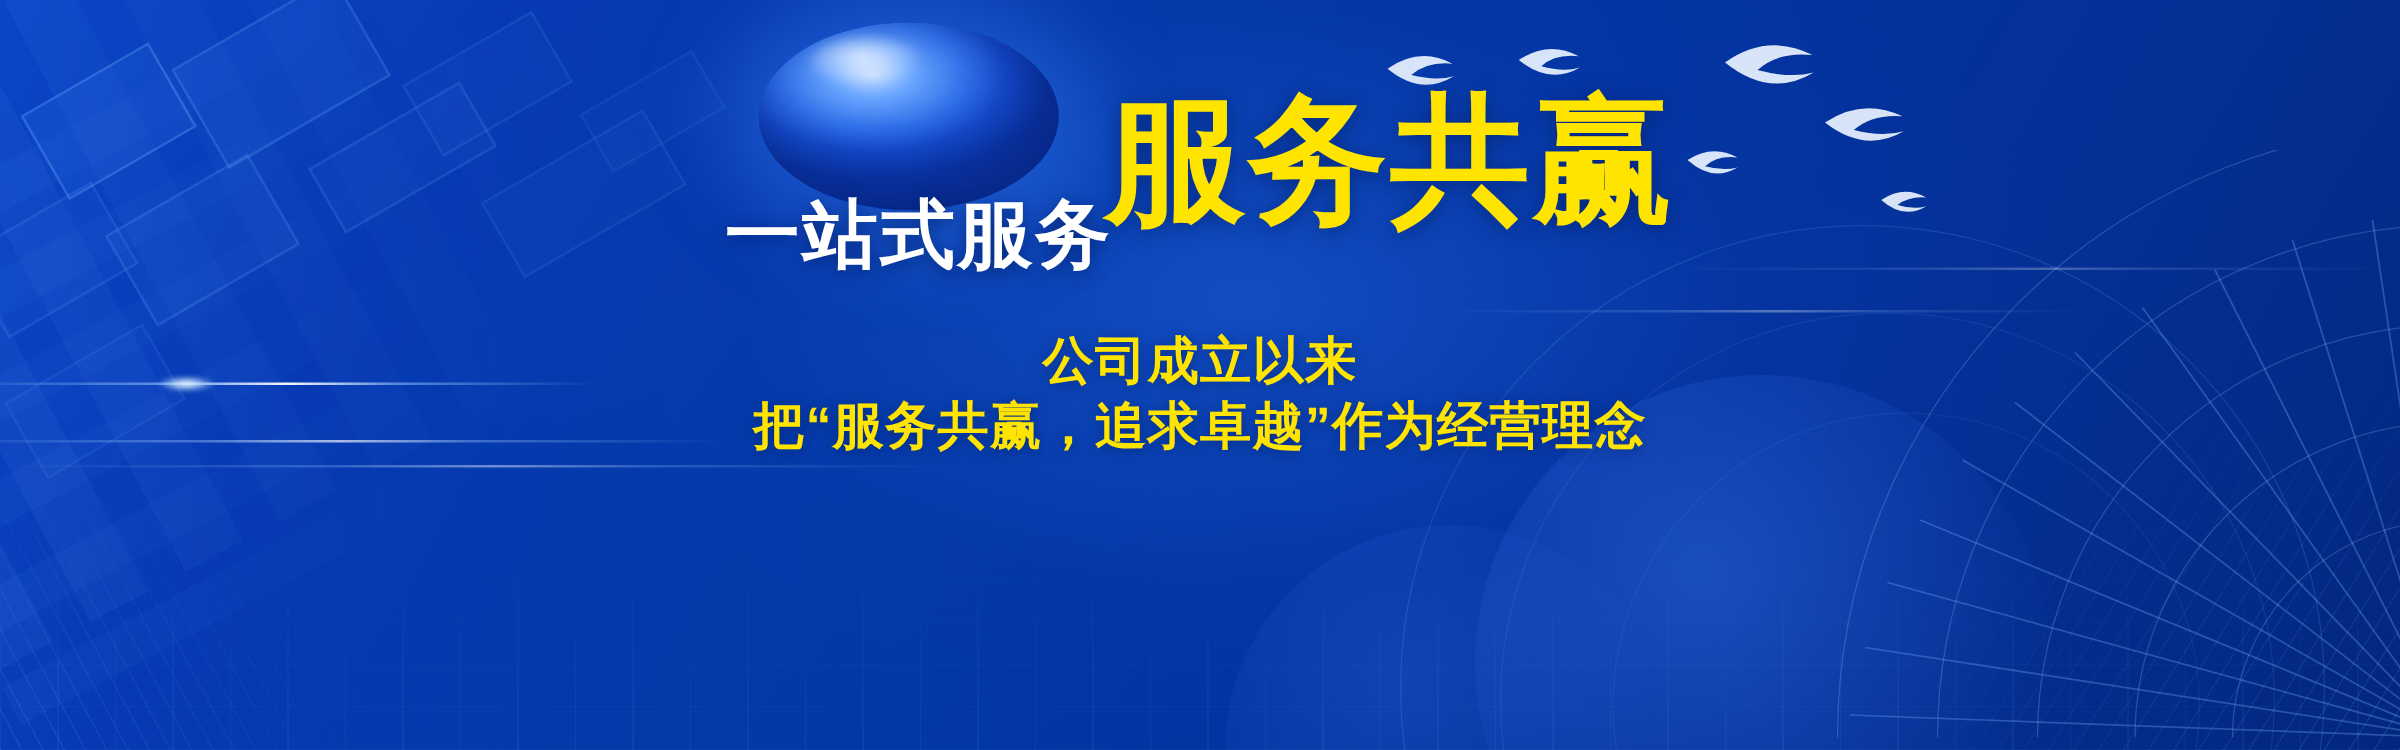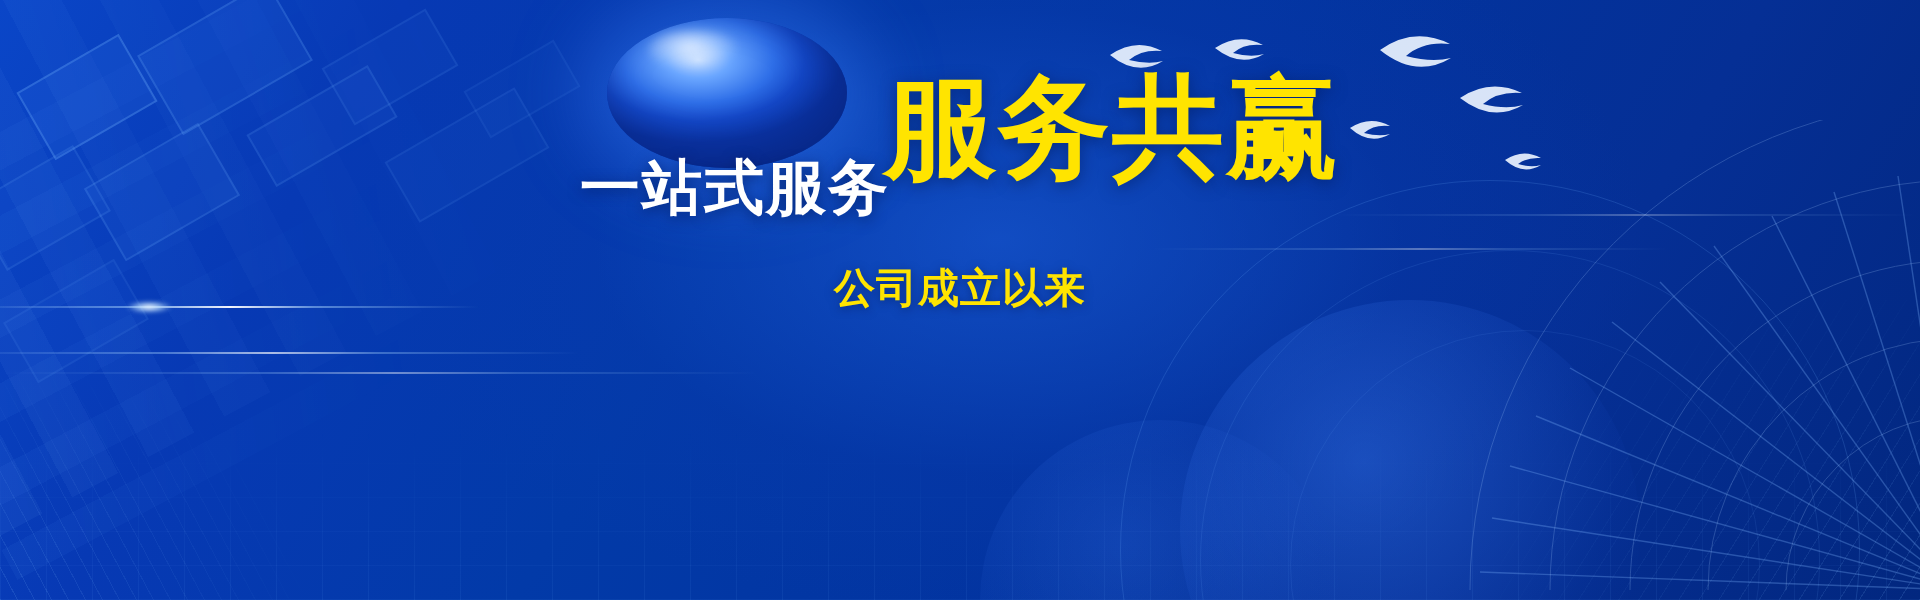--- a/index.html
+++ b/index.html
@@ -249,15 +249,16 @@
     <div class="corner-grid"></div>
     <div class="corner-grid-r"></div>
   </div>
 
   <div class="headline">
     <span class="hl-white">一站式服务</span><span class="hl-yellow">服务共赢</span>
   </div>
 
   <div class="subtitle">
     <div>公司成立以来</div>
+    <div>把“服务共赢，追求卓越”作为经营理念</div>
   </div>
 
 </div>
 
 </body></html>

